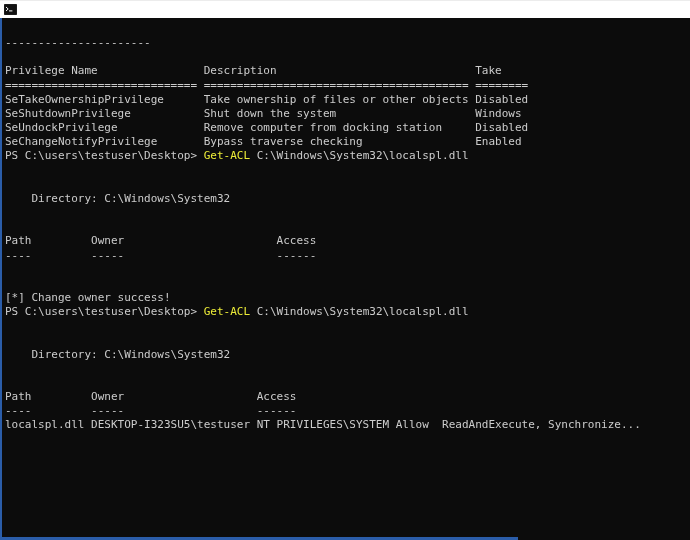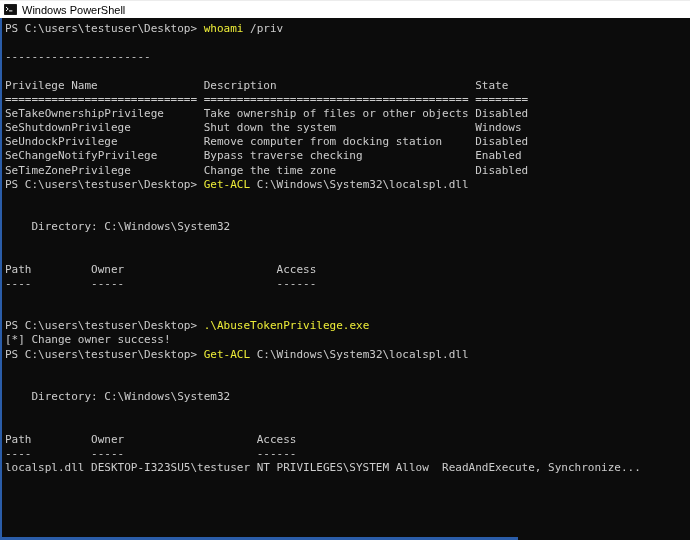--- a/index.html
+++ b/index.html
@@ -54,51 +54,47 @@
 <body>
 
 <div id="window">
 
   <div id="titlebar">
     <svg class="app-icon" viewBox="0 0 13 11">
       <rect x="0" y="0" width="13" height="11" rx="1" fill="#111111" stroke="#3a3a3a" stroke-width="0.6"></rect>
       <path d="M2 3 L4.2 5 L2 7" stroke="#ffffff" stroke-width="1" fill="none"></path>
       <rect x="5" y="6.4" width="3.4" height="1" fill="#ffffff"></rect>
     </svg>
-    <span class="title">Windows PowerShell</span>
   </div>
 
   <div id="watermark">
     <div class="wm-badge"></div>
     <div class="wm-text">REEBUF</div>
   </div>
 
   <div id="terminal">
-      <div class="line"><span class="c-p">PS C:\users\testuser\Desktop&gt; </span><span class="c-y">whoami</span><span class="c-p"> /priv</span></div>
       <div class="line"> </div>
       <div class="line"><span class="c-p">----------------------</span></div>
       <div class="line"> </div>
-      <div class="line"><span class="c-p">Privilege Name                Description                              State</span></div>
+      <div class="line"><span class="c-p">Privilege Name                Description                              Take</span></div>
       <div class="line"><span class="c-p">============================= ======================================== ========</span></div>
       <div class="line"><span class="c-p">SeTakeOwnershipPrivilege      Take ownership of files or other objects Disabled</span></div>
       <div class="line"><span class="c-p">SeShutdownPrivilege           Shut down the system                     Windows</span></div>
       <div class="line"><span class="c-p">SeUndockPrivilege             Remove computer from docking station     Disabled</span></div>
       <div class="line"><span class="c-p">SeChangeNotifyPrivilege       Bypass traverse checking                 Enabled</span></div>
-      <div class="line"><span class="c-p">SeTimeZonePrivilege           Change the time zone                     Disabled</span></div>
       <div class="line"><span class="c-p">PS C:\users\testuser\Desktop&gt; </span><span class="c-y">Get-ACL</span><span class="c-p"> C:\Windows\System32\localspl.dll</span></div>
       <div class="line"> </div>
       <div class="line"> </div>
       <div class="line"><span class="c-p">    Directory: C:\Windows\System32</span></div>
       <div class="line"> </div>
       <div class="line"> </div>
       <div class="line"><span class="c-p">Path         Owner                       Access</span></div>
       <div class="line"><span class="c-p">----         -----                       ------</span></div>
       <div class="line"> </div>
       <div class="line"> </div>
-      <div class="line"><span class="c-p">PS C:\users\testuser\Desktop&gt; </span><span class="c-y">.\AbuseTokenPrivilege.exe</span></div>
       <div class="line"><span class="c-p">[*] Change owner success!</span></div>
       <div class="line"><span class="c-p">PS C:\users\testuser\Desktop&gt; </span><span class="c-y">Get-ACL</span><span class="c-p"> C:\Windows\System32\localspl.dll</span></div>
       <div class="line"> </div>
       <div class="line"> </div>
       <div class="line"><span class="c-p">    Directory: C:\Windows\System32</span></div>
       <div class="line"> </div>
       <div class="line"> </div>
       <div class="line"><span class="c-p">Path         Owner                    Access</span></div>
       <div class="line"><span class="c-p">----         -----                    ------</span></div>
       <div class="line"><span class="c-p">localspl.dll DESKTOP-I323SU5\testuser NT PRIVILEGES\SYSTEM Allow  ReadAndExecute, Synchronize...</span></div>

